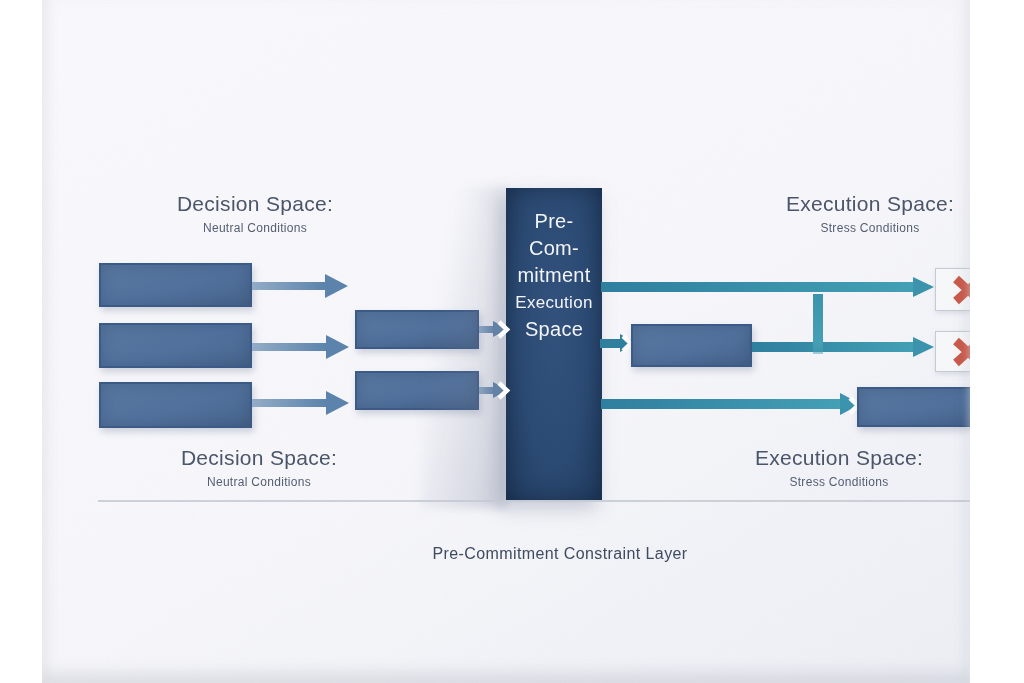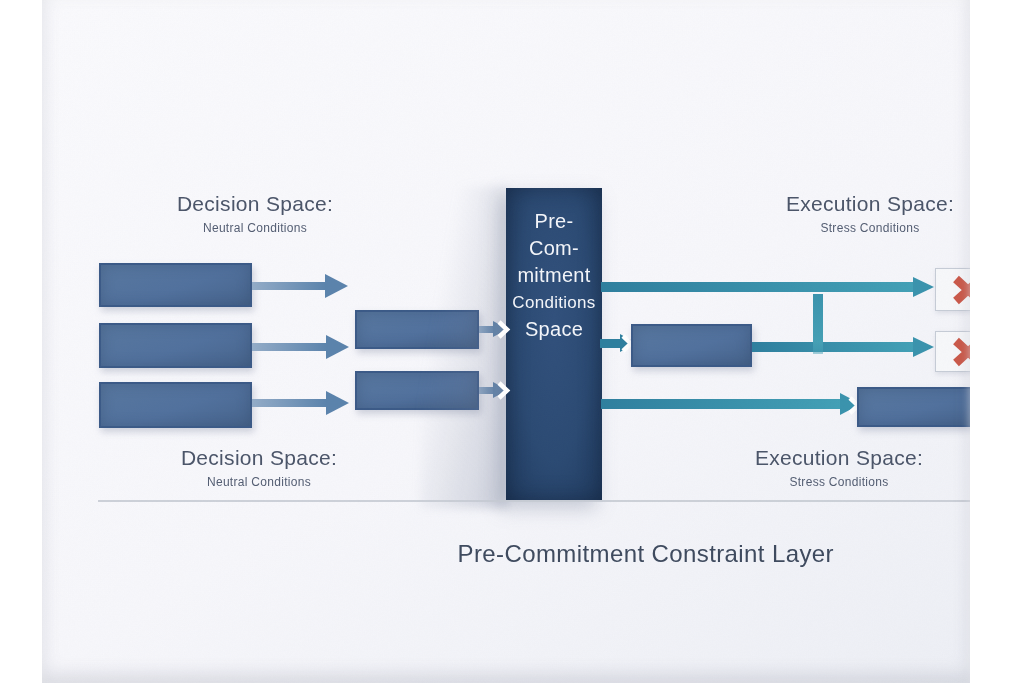--- a/index.html
+++ b/index.html
@@ -58,22 +58,22 @@
     position:absolute;
     background:var(--x-box-fill,#f7f8fa);
     border:1.5px solid var(--x-box-border,#c6ccd6);
     box-sizing:border-box;
     display:flex;align-items:center;justify-content:center;
     box-shadow:1px 2px 5px rgba(140,148,168,.25);
   }
   .chev{position:absolute;}
   .divider{position:absolute;left:56px;top:500px;width:909px;height:2px;background:var(--divider,#c6cad2);opacity:.85;}
   .main-title{
-    position:absolute;left:192px;top:541px;width:600px;
-    text-align:right;font-size:24px;line-height:26px;letter-spacing:.4px;
+    position:absolute;left:218px;top:541px;width:600px;
+    text-align:center;font-size:16px;line-height:26px;letter-spacing:.4px;
     color:var(--title-text,#3e4a5e);
   }
   .noise{position:absolute;inset:0;pointer-events:none;}
 </style>
 </head>
 <body>
 
 <div class="canvas">
 
   <div class="heading" style="left:63px;top:192px;">
@@ -120,21 +120,21 @@
   <div>
     <div class="shaft-steel" style="left:437px;top:387px;width:16px;height:7px;"></div>
     <div class="head-steel" style="left:451px;top:382px;border-width:8.5px 0 8.5px 15px;"></div>
   </div>
 
   <div class="bar-shadow"></div>
   <div class="cbar">
     <span class="bl">Pre-</span>
     <span class="bl">Com-</span>
     <span class="bl">mitment</span>
-    <span class="bl small">Conditions</span>
+    <span class="bl small">Execution</span>
     <span class="bl">Space</span>
   </div>
 
   <svg class="chev" style="left:455px;top:320px;" width="14" height="19">
     <path d="M2 2 L10 9.5 L2 17" stroke="#ffffff" stroke-width="4.5" fill="none"></path>
   </svg>
   <svg class="chev" style="left:455px;top:381px;" width="14" height="19">
     <path d="M2 2 L10 9.5 L2 17" stroke="#ffffff" stroke-width="4.5" fill="none"></path>
   </svg>
 

